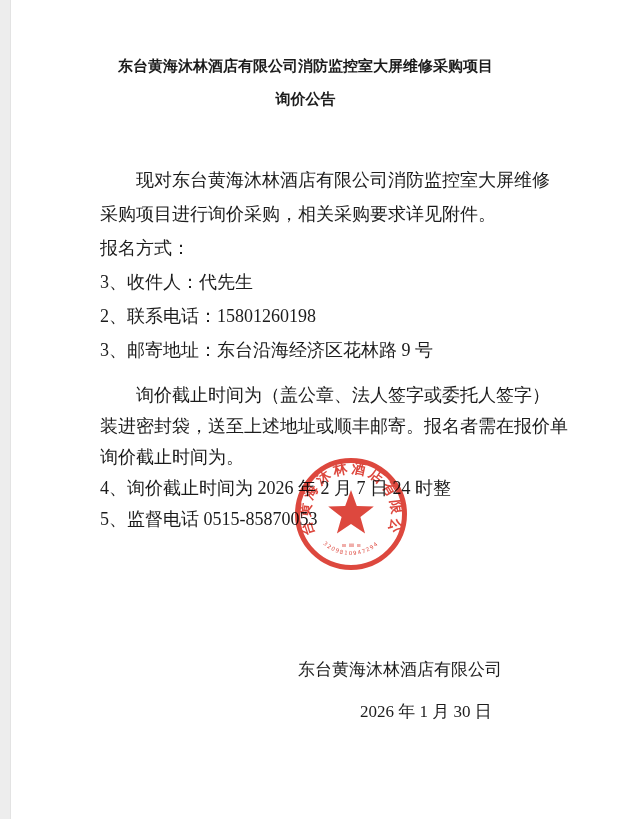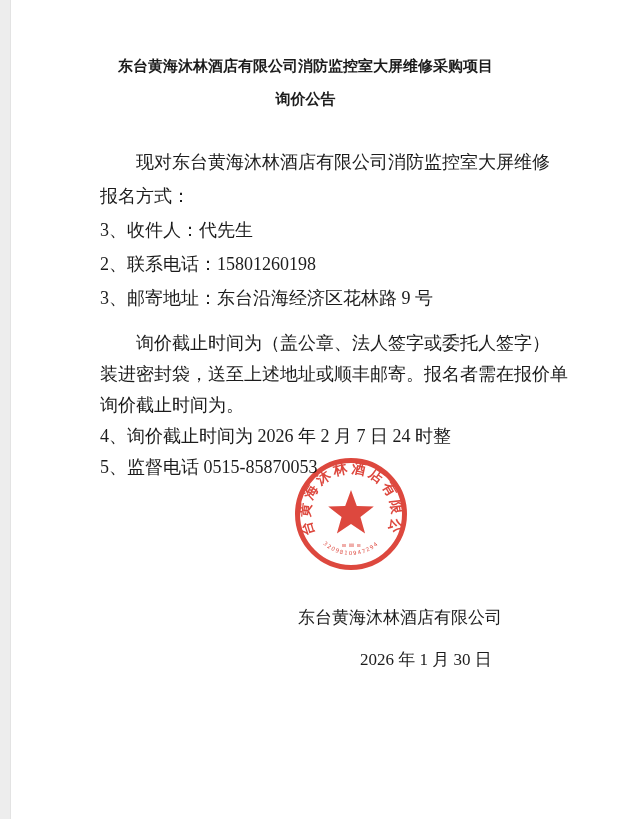--- a/index.html
+++ b/index.html
@@ -18,21 +18,21 @@
   .content{
     position:absolute;left:0;top:0;right:8px;
     padding-left:100px;padding-right:106px;
   }
   .title{
     text-align:center;font-weight:bold;font-size:15px;line-height:20px;
     white-space:nowrap;
   }
   .title-main{margin-top:56px;}
   .title-sub{margin-top:13px;}
-  .body-block-a{margin-top:36px;}
+  .body-block-a{margin-top:54px;}
   .body-block-b{margin-top:13px;}
   .line{font-size:18px;line-height:34px;white-space:nowrap;}
   .line-b{font-size:18px;line-height:31px;white-space:nowrap;}
   .indent{padding-left:36px;}
   .signature{margin-top:123px;}
   .sig-company{font-size:17px;line-height:24px;margin-left:198px;white-space:nowrap;}
   .sig-date{font-size:17px;line-height:24px;margin-left:260px;margin-top:18px;white-space:nowrap;}
   .seal{
     position:absolute;left:291px;top:454px;width:120px;height:120px;
     mix-blend-mode:multiply;pointer-events:none;
@@ -43,20 +43,21 @@
 
 <div class="page">
   <div class="edge-strip"></div>
 
   <div class="content">
     <div class="title title-main">东台黄海沐林酒店有限公司消防监控室大屏维修采购项目</div>
     <div class="title title-sub">询价公告</div>
 
     <div class="body-block-a">
       <div class="line indent">现对东台黄海沐林酒店有限公司消防监控室大屏维修</div>
+      <div class="line">采购项目进行询价采购，相关采购要求详见附件。</div>
       <div class="line">报名方式：</div>
       <div class="line">3、收件人：代先生</div>
       <div class="line">2、联系电话：15801260198</div>
       <div class="line">3、邮寄地址：东台沿海经济区花林路 9 号</div>
     </div>
 
     <div class="body-block-b">
       <div class="line-b indent">询价截止时间为（盖公章、法人签字或委托人签字）</div>
       <div class="line-b">装进密封袋，送至上述地址或顺丰邮寄。报名者需在报价单</div>
       <div class="line-b">询价截止时间为。</div>

